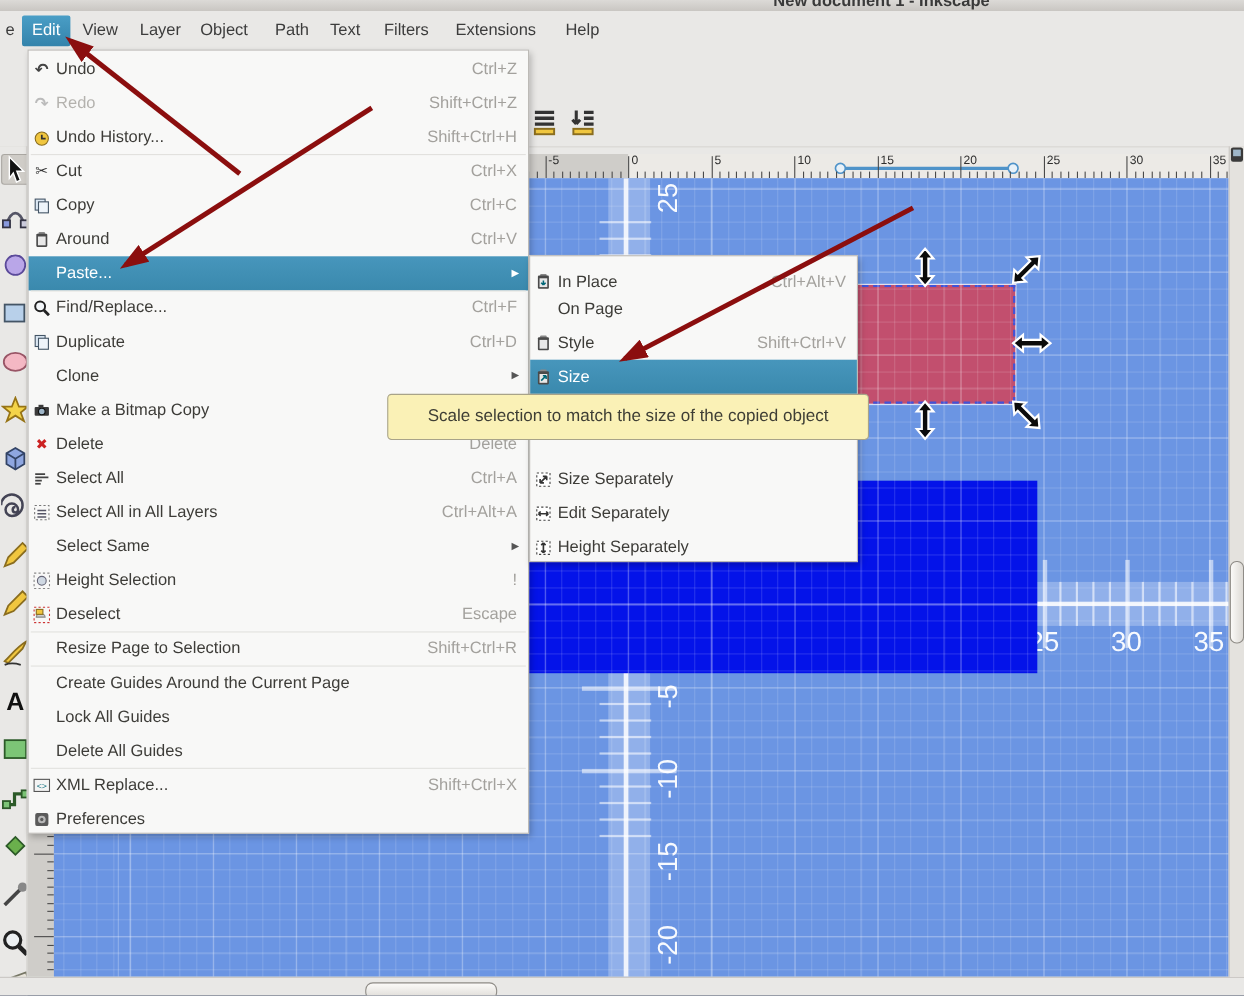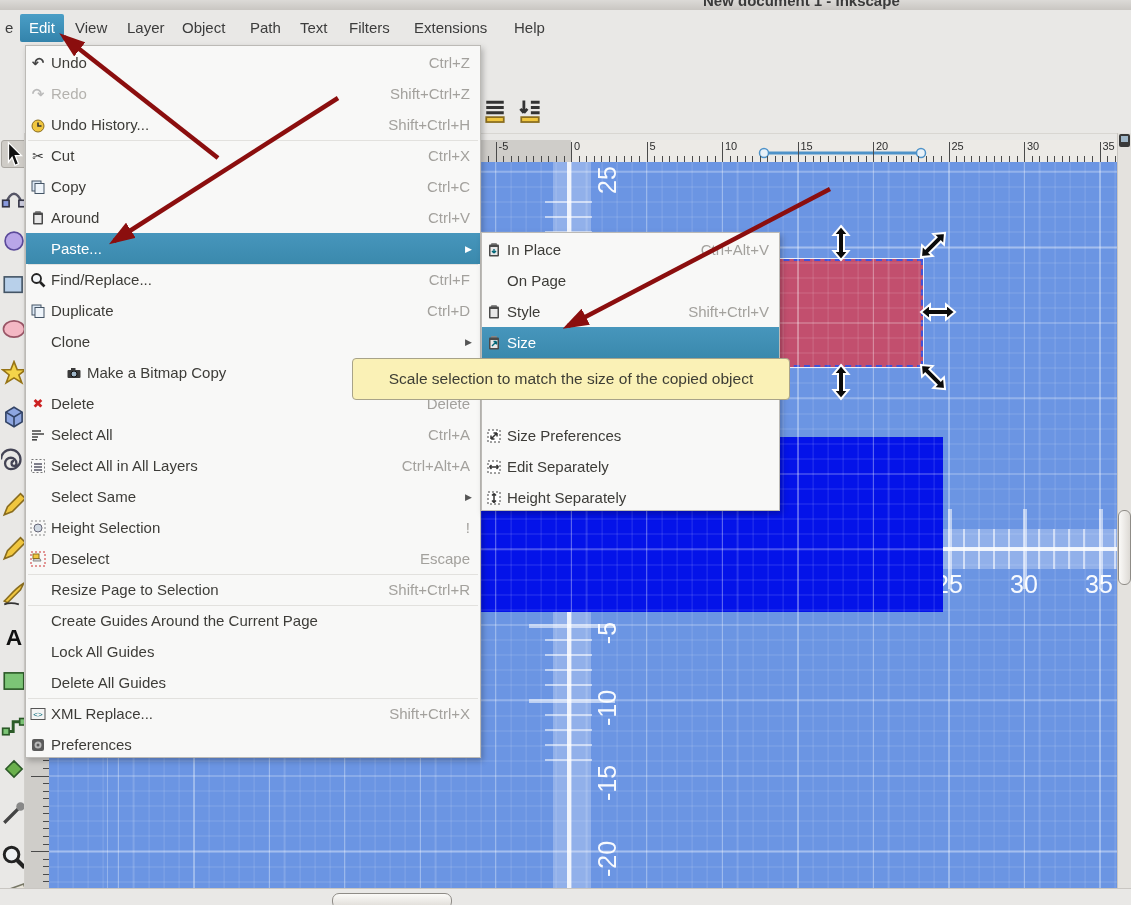--- a/index.html
+++ b/index.html
@@ -678,21 +678,21 @@
         </span>
         <span class="mi-label">Duplicate</span>
         <span class="mi-accel">Ctrl+D</span>
       </div>
       <div class="menu-row" style="top: 280px;">
         <span class="mi-icon"></span>
         <span class="mi-label">Clone</span>
         <span class="mi-accel"></span>
         <span class="mi-caret">▶</span>
       </div>
-      <div class="menu-row" style="top: 311px; padding-left: 36px;">
+      <div class="menu-row" style="top: 311px;">
         <span class="mi-icon">
           <svg width="16" height="16" viewBox="0 0 16 16">
             <rect x="1.5" y="5" width="13" height="8" rx="1" fill="#3a3a3a"></rect>
             <circle cx="8" cy="9" r="3" fill="#9fb6c8" stroke="#111"></circle>
             <rect x="5" y="3" width="4.5" height="3" fill="#3a3a3a"></rect>
           </svg>
         </span>
         <span class="mi-label">Make a Bitmap Copy</span>
         <span class="mi-accel"></span>
       </div>
@@ -789,21 +789,21 @@
             <rect x="2" y="2" width="12" height="12" rx="2" fill="#5a5a5a"></rect>
             <circle cx="8" cy="8" r="3.5" fill="#b8b8b8"></circle>
             <circle cx="8" cy="8" r="1.5" fill="#5a5a5a"></circle>
           </svg>
         </span>
         <span class="mi-label">Preferences</span>
         <span class="mi-accel"></span>
       </div>
     </div>
   <div id="submenu">
-      <div class="menu-row" style="top: 1px;">
+      <div class="menu-row" style="top: 1px; align-items: flex-end;">
         <span class="mi-icon">
           <svg width="16" height="16" viewBox="0 0 16 16">
             <rect x="5" y="1" width="6" height="3" rx="1" fill="#888"></rect>
             <rect x="3" y="2.5" width="10" height="12" rx="1" fill="#4a4a4a"></rect>
             <rect x="4.5" y="5" width="7" height="8" fill="#e8e8e8"></rect>
             <path d="M8 7 v4 M8 11 l-2-2 M8 11 l2-2" stroke="#067" stroke-width="1.4" fill="none"></path>
           </svg>
         </span>
         <span class="mi-label">In Place</span>
         <span class="mi-accel">Ctrl+Alt+V</span>
@@ -841,21 +841,21 @@
         <span class="mi-label"></span>
         <span class="mi-accel"></span>
       </div>
       <div class="menu-row" style="top: 187px;">
         <span class="mi-icon">
           <svg width="16" height="16" viewBox="0 0 16 16">
             <rect x="2" y="2" width="12" height="12" fill="#fff" stroke="#444" stroke-dasharray="2 2"></rect>
             <path d="M5 11 L11 5 M11 5 h-3.5 M11 5 v3.5 M5 11 h3.5 M5 11 v-3.5" stroke="#333" stroke-width="1.5" fill="none"></path>
           </svg>
         </span>
-        <span class="mi-label">Size Preferences</span>
+        <span class="mi-label">Size Separately</span>
         <span class="mi-accel"></span>
       </div>
       <div class="menu-row" style="top: 218px;">
         <span class="mi-icon">
           <svg width="16" height="16" viewBox="0 0 16 16">
             <rect x="2" y="2" width="12" height="12" fill="#fff" stroke="#444" stroke-dasharray="2 2"></rect>
             <path d="M3.5 8 H12.5 M3.5 8 l2-2 M3.5 8 l2 2 M12.5 8 l-2-2 M12.5 8 l-2 2" stroke="#333" stroke-width="1.5" fill="none"></path>
           </svg>
         </span>
         <span class="mi-label">Edit Separately</span>

